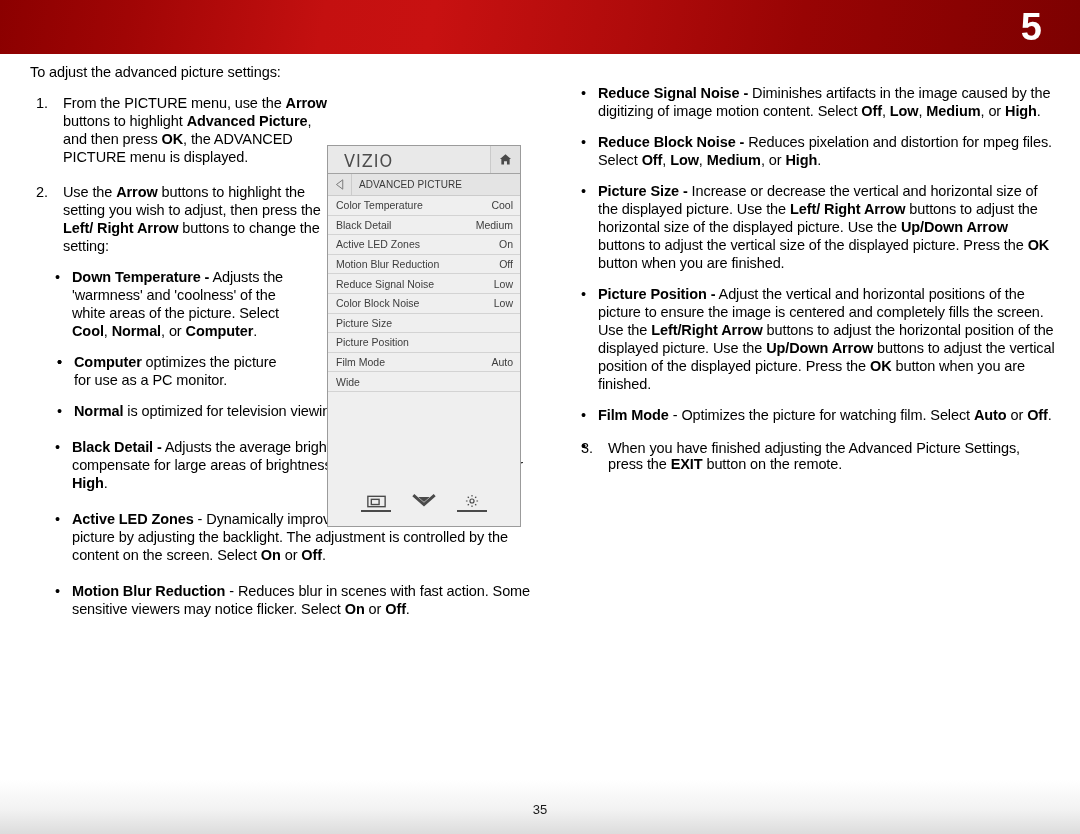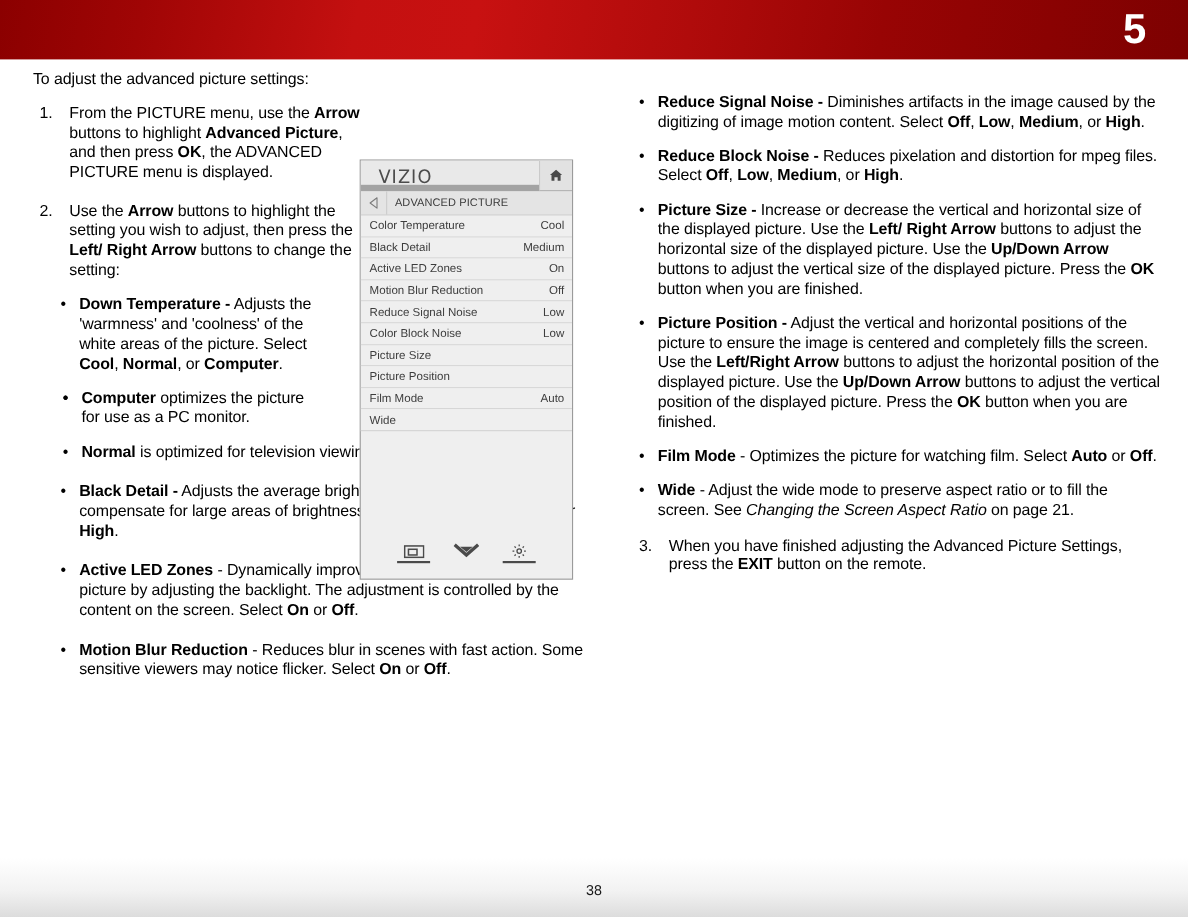--- a/index.html
+++ b/index.html
@@ -136,21 +136,21 @@
     height: 382px;
     border: 1px solid #9b9b9b;
     background: #efefef;
     box-sizing: border-box;
     font-size: 11px;
   }
   #tv-menu-header {
     position: relative;
     height: 28px;
     background: #e9e9e9;
-    border-bottom: 6px solid #a3a3a3;
+    border-bottom: 1px solid #a3a3a3;
     box-sizing: border-box;
   }
   #vizio-logo {
     position: absolute;
     left: 16px;
     top: 5px;
     font-size: 17px;
     font-weight: 500;
     letter-spacing: 1px;
     color: #4c4c4c;
@@ -329,21 +329,20 @@
       <li>
         <span class="dot">•</span>
         <span><b>Picture Position -</b> Adjust the vertical and horizontal positions of the picture to ensure the image is centered and completely fills the screen. Use the <b>Left/Right Arrow</b> buttons to adjust the horizontal position of the displayed picture. Use the <b>Up/Down Arrow</b> buttons to adjust the vertical position of the displayed picture. Press the <b>OK</b> button when you are finished.</span>
       </li>
       <li>
         <span class="dot">•</span>
         <span><b>Film Mode</b> - Optimizes the picture for watching film. Select <b>Auto</b> or <b>Off</b>.</span>
       </li>
       <li>
         <span class="dot">•</span>
-        <span><b>Wide</b> - Adjust the wide mode to preserve aspect ratio or to fill the screen. See <i>Changing the Screen Aspect Ratio</i> on page 21.</span>
       </li>
     </ul>
 
     <ol class="steps" style="margin-top:16px;">
       <li style="padding-left:30px; line-height:16px;">
         <span class="num" style="left:3px;">3.</span>
         <span>When you have finished adjusting the Advanced Picture Settings, press the <b>EXIT</b> button on the remote.</span>
       </li>
     </ol>
   </div>
@@ -434,14 +433,14 @@
           </g>
         </svg>
         <div class="bar"></div>
       </div>
     </div>
 
   </div>
 </div>
 
 <div id="footer-band">
-  <div id="page-number">38</div>
+  <div id="page-number">35</div>
 </div>
 
 </body></html>

